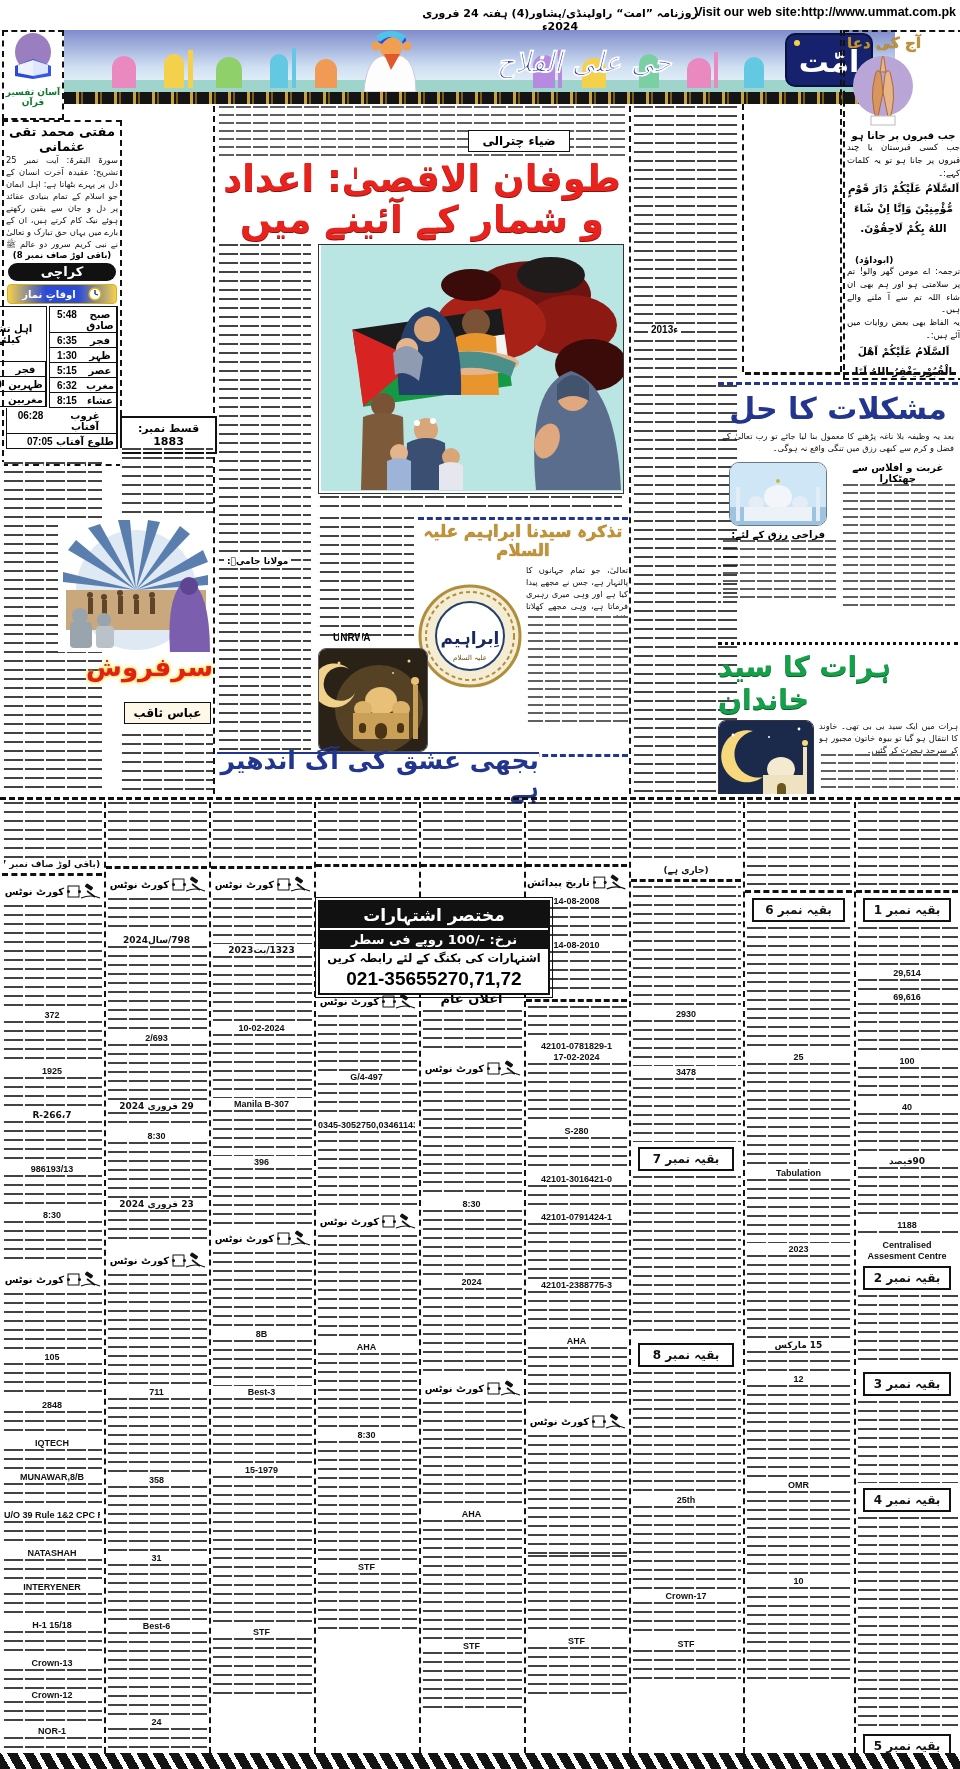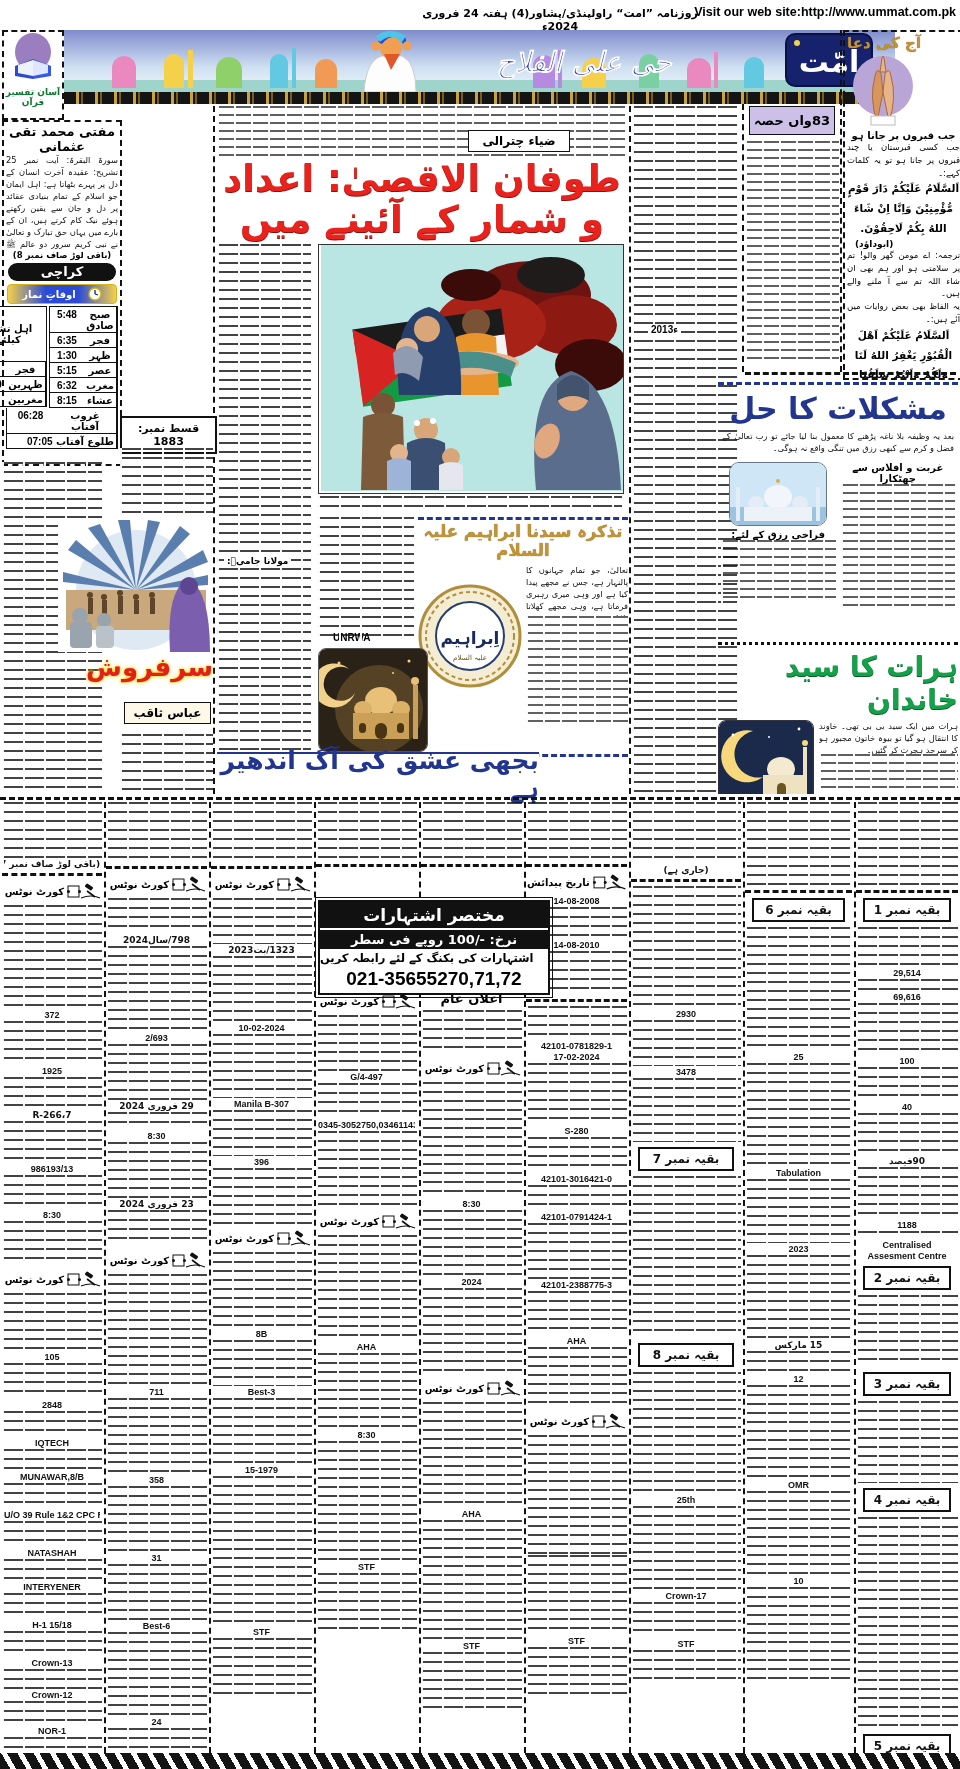--- a/index.html
+++ b/index.html
@@ -27,21 +27,21 @@
   .court .lbl{font:bold 10px "DejaVu Sans",sans-serif;white-space:nowrap;}
   .bcol{overflow:hidden;}
   .smallbold{font:bold 10px "DejaVu Sans",sans-serif;}
   .goldhead{color:#c29433;font-weight:bold;text-shadow:0 0 1px #6b4e12;}
   .pill{background:#111;color:#fff;border-radius:10px;text-align:center;font-weight:bold;}
   .prow{display:flex;border:1px solid #111;border-top:0;font:bold 10px "DejaVu Sans",sans-serif;}
   .prow span{padding:1.5px 2px;}
   .pname{flex:1;text-align:center;border-right:1px solid #111;}
   .ptime{width:30px;text-align:center;font-family:"Liberation Sans",sans-serif;direction:ltr;}
   .arab{font:bold 10.5px "DejaVu Sans",sans-serif;text-align:center;line-height:1.9;color:#000;}
-  .duasrc{font:bold 9px "DejaVu Sans",sans-serif;text-align:left;padding-left:8px;}
+  .duasrc{font:bold 9px "DejaVu Sans",sans-serif;text-align:left;padding-left:8px;margin-top:16px;}
   .duatxt{font:8.5px/1.5 "DejaVu Sans",sans-serif;text-align:justify;}
   .bodytxt{font:8.3px/1.45 "DejaVu Sans",sans-serif;text-align:justify;color:#111;}
 </style>
 </head>
 <body>
 
 <div class="page" id="page">
 
   <div class="abs" style="left:420px;top:7px;width:280px;text-align:center;font:bold 11px 'DejaVu Sans',sans-serif;">روزنامہ ”امت“ راولپنڈی/پشاور(4) ہفتہ 24 فروری 2024ء</div>
   <div class="abs" style="right:4px;top:5px;font:bold 12.5px 'Liberation Sans',sans-serif;direction:ltr;">Visit our web site:http://www.ummat.com.pk</div>
@@ -220,24 +220,20 @@
     <div class="smallbold" style="text-align:center;">جب قبروں پر جانا ہو</div>
     <div class="duatxt">جب کسی قبرستان یا چند قبروں پر جانا ہو تو یہ کلمات کہے:۔</div>
     <div class="arab">اَلسَّلَامُ عَلَيْكُمْ دَارَ قَوْمٍ مُّؤْمِنِيْنَ وَاِنَّا اِنْ شَاءَ اللهُ بِكُمْ لَاحِقُوْنَ.</div>
     <div class="duasrc">(ابوداؤد)</div>
     <div class="duatxt">ترجمہ: اے مومن گھر والو! تم پر سلامتی ہو اور ہم بھی ان شاء اللہ تم سے آ ملنے والے ہیں۔</div>
     <div class="duatxt">یہ الفاظ بھی بعض روایات میں آئے ہیں:۔</div>
     <div class="arab">اَلسَّلَامُ عَلَيْكُمْ اَهْلَ الْقُبُوْرِ يَغْفِرُ اللهُ لَنَا وَلَكُمْ وَاَنْتُمْ سَلَفُنَا وَنَحْنُ بِالْاَثَرِ.</div>
 
   </div>
 
-  <div class="abs" style="left:745px;top:106px;width:94px;height:266px;">
-    <div style="background:#cdc0e8;border:1px solid #111;text-align:center;font:bold 13px 'DejaVu Sans';padding:6px 0;margin:0 4px;">83واں حصہ</div>
-    <div class="tx lt" style="height:220px;margin-top:6px;"></div>
-  </div>
   <div class="abs vsep" style="left:742px;top:104px;height:268px;"></div>
   <div class="abs vsep" style="left:840px;top:30px;height:342px;"></div>
   <div class="abs hsep" style="left:745px;top:372px;width:211px;"></div>
 
   <div class="abs tx" style="left:632px;top:106px;width:106px;height:688px;"></div>
   <div class="abs vsep" style="left:629px;top:106px;height:688px;"></div>
   <div class="abs" style="left:648px;top:324px;background:#fff;padding:0 3px;font:bold 10px 'Liberation Sans';direction:ltr;">2013ء</div>
 
   <div class="abs tx lt" style="left:217px;top:106px;width:410px;height:52px;"></div>
   <div class="abs" style="left:468px;top:130px;width:100px;background:#fff;border:1.5px solid #111;text-align:center;font:bold 12px 'DejaVu Sans';padding:3px 0;">ضیاء چترالی</div>
@@ -412,21 +408,21 @@
           </svg>
         </div>
         <div class="smallbold" style="text-align:center;margin-top:3px;">فراخی رزق کے لئے:</div>
         <div class="tx lt" style="height:64px;"></div>
       </div>
     </div>
   </div>
   <div class="abs" style="left:718px;top:642px;width:240px;border-top:3px dotted #111;"></div>
 
   <div class="abs" style="left:718px;top:650px;width:240px;height:144px;overflow:hidden;">
-    <div style="text-align:right;font-weight:bold;font-size:28px;color:#15a04a;text-shadow:0 1px 0 #0a5c28;">ہرات کا سید خاندان</div>
+    <div style="text-align:left;font-weight:bold;font-size:28px;color:#15a04a;text-shadow:0 1px 0 #0a5c28;">ہرات کا سید خاندان</div>
     <div style="display:flex;gap:5px;margin-top:4px;">
       <div style="flex:1;">
         <div class="bodytxt" style="height:34px;overflow:hidden;">ہرات میں ایک سید بی بی تھی۔ خاوند کا انتقال ہو گیا تو بیوہ خاتون مجبور ہو کر سرحد ہجرت کر گئیں۔</div>
         <div class="tx lt" style="height:56px;"></div>
       </div>
       <div style="width:94px;height:88px;border-radius:8px;overflow:hidden;border:1px solid #334;">
         <svg width="94" height="88" viewBox="0 0 94 88">
           <rect width="94" height="88" fill="#1b2a4a"></rect>
           <path d="M34 10 A26 26 0 1 0 44 56 A20 20 0 1 1 34 10" fill="#f7d87c"></path>
           <ellipse cx="62" cy="48" rx="14" ry="12" fill="#f4ead0"></ellipse>
@@ -790,21 +786,21 @@
         <div class="baq">بقیہ نمبر 3</div>
         <div class="tx" style="height: 82px;"></div>
         <div class="baq">بقیہ نمبر 4</div>
         <div class="tx" style="height: 212px;"></div>
         <div class="baq">بقیہ نمبر 5</div>
       </div>
     </div>
   <div class="abs" style="left:318px;top:900px;width:228px;border:2px solid #111;outline:1px solid #111;outline-offset:2px;background:#fff;z-index:5;">
     <div style="background:#111;color:#fff;text-align:center;font-weight:bold;font-size:17px;padding:3px 0;">مختصر اشتہارات</div>
     <div style="background:#111;color:#fff;text-align:center;font-weight:bold;font-size:13px;padding:2px 0;border-top:2px solid #fff;">نرخ: -/100 روپے فی سطر</div>
-    <div style="text-align:left;font-weight:bold;font-size:11.5px;padding:2px 0;">اشتہارات کی بکنگ کے لئے رابطہ کریں</div>
+    <div style="text-align:center;font-weight:bold;font-size:11.5px;padding:2px 0;">اشتہارات کی بکنگ کے لئے رابطہ کریں</div>
     <div style="text-align:center;font:bold 19px 'Liberation Sans',sans-serif;direction:ltr;padding:1px 0 3px;">021-35655270,71,72</div>
   </div>
 
   <div class="abs" style="left:0;top:1753px;width:960px;height:16px;
        background:repeating-linear-gradient(60deg,#141414 0 9px,#ffffff 9px 14px);"></div>
 
 <div class="abs vsep" style="left: 104px; top: 802px; height: 951px;"></div>
     <div class="abs vsep" style="left: 209px; top: 802px; height: 951px;"></div>
     <div class="abs vsep" style="left: 314px; top: 802px; height: 951px;"></div>
     <div class="abs vsep" style="left: 419px; top: 802px; height: 951px;"></div>

